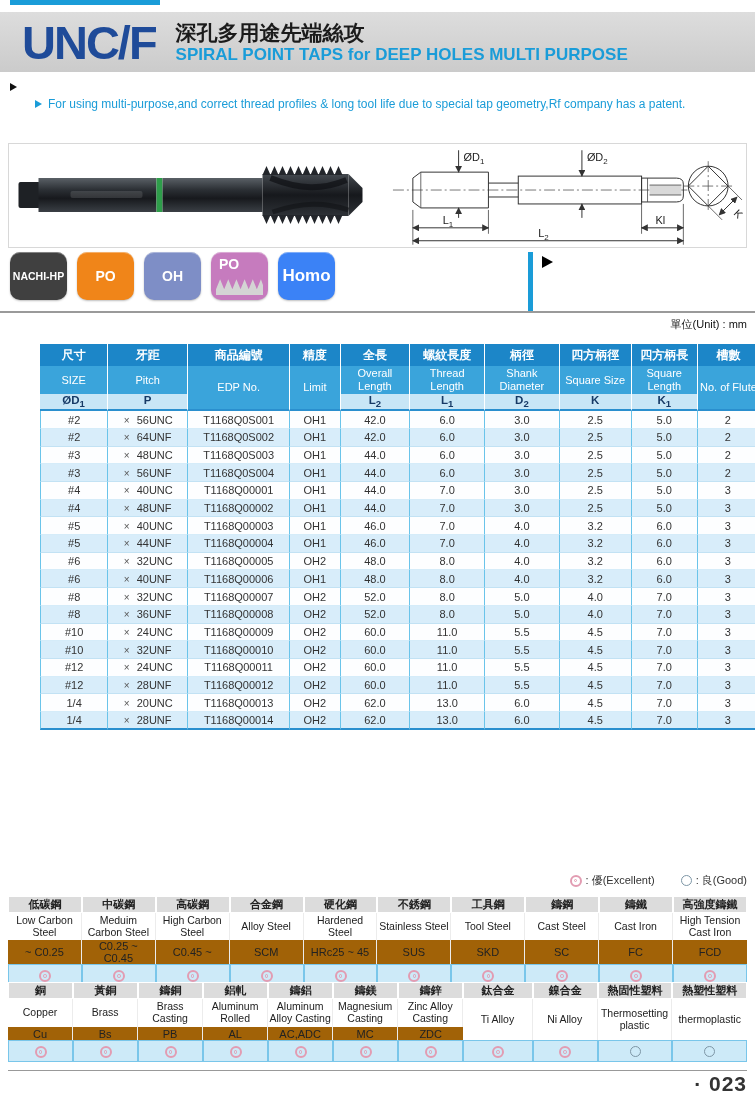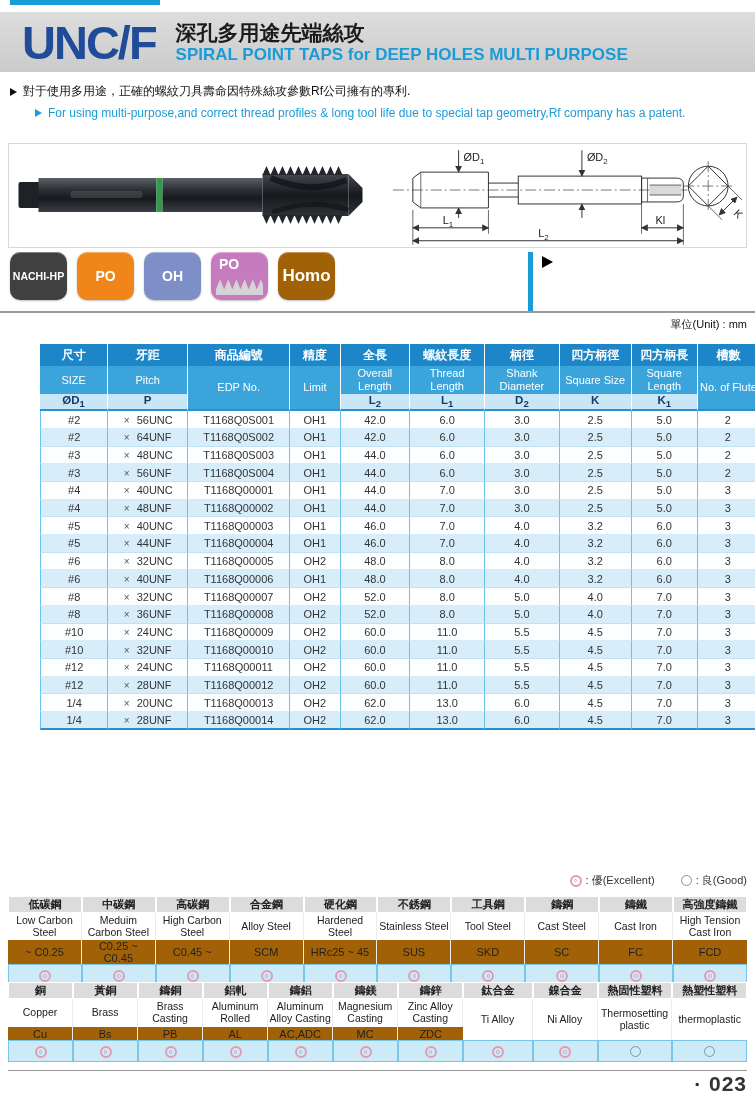--- a/index.html
+++ b/index.html
@@ -109,21 +109,20 @@
     <span class="title">UNC/F</span>
     <div class="subtitle">
       <div class="subtitle-zh">深孔多用途先端絲攻</div>
       <div class="subtitle-en">SPIRAL POINT TAPS for DEEP HOLES MULTI PURPOSE</div>
     </div>
   </header>
 
   <div class="bullets">
     <div class="bullet bullet-zh">
       <span class="tri"></span>
-      <span>對于使用多用途，正確的螺紋刀具壽命因特殊絲攻參數Rf公司擁有的專利.</span>
     </div>
     <div class="bullet bullet-en">
       <span class="tri"></span>
       <span>For using multi-purpose,and correct thread profiles &amp; long tool life due to special tap geometry,Rf company has a patent.</span>
     </div>
   </div>
 
   <div class="media">
 
     <svg width="378" height="103" viewBox="0 0 375 103">
@@ -217,21 +216,21 @@
       </div>
       <div class="badge b2" style="background: rgb(126, 142, 198);">
         <span class="badge-label">OH</span>
       </div>
       <div class="badge b3 with-thread" style="background: rgb(198, 123, 190);">
         <span class="badge-label">PO</span>
         <svg class="thread-svg" viewBox="0 0 48 18" preserveAspectRatio="none">
           <path d="M1 17 L1 12 L5 3 L9 12 L13 3 L17 12 L21 3 L25 12 L29 3 L33 12 L37 3 L41 12 L45 3 L47 8 L47 17 Z" fill="#d4d4d4"></path>
         </svg>
       </div>
-      <div class="badge b4" style="background: #a16207;">
+      <div class="badge b4" style="background: #3b82f6;">
         <span class="badge-label">Homo</span>
       </div>
     </div>
   <div class="vbar"></div>
   <div class="pointer"></div>
   <div class="hr1"></div>
 
   <div class="unit-note">單位(Unit) : mm</div>
 
   <div class="spec-wrap">

